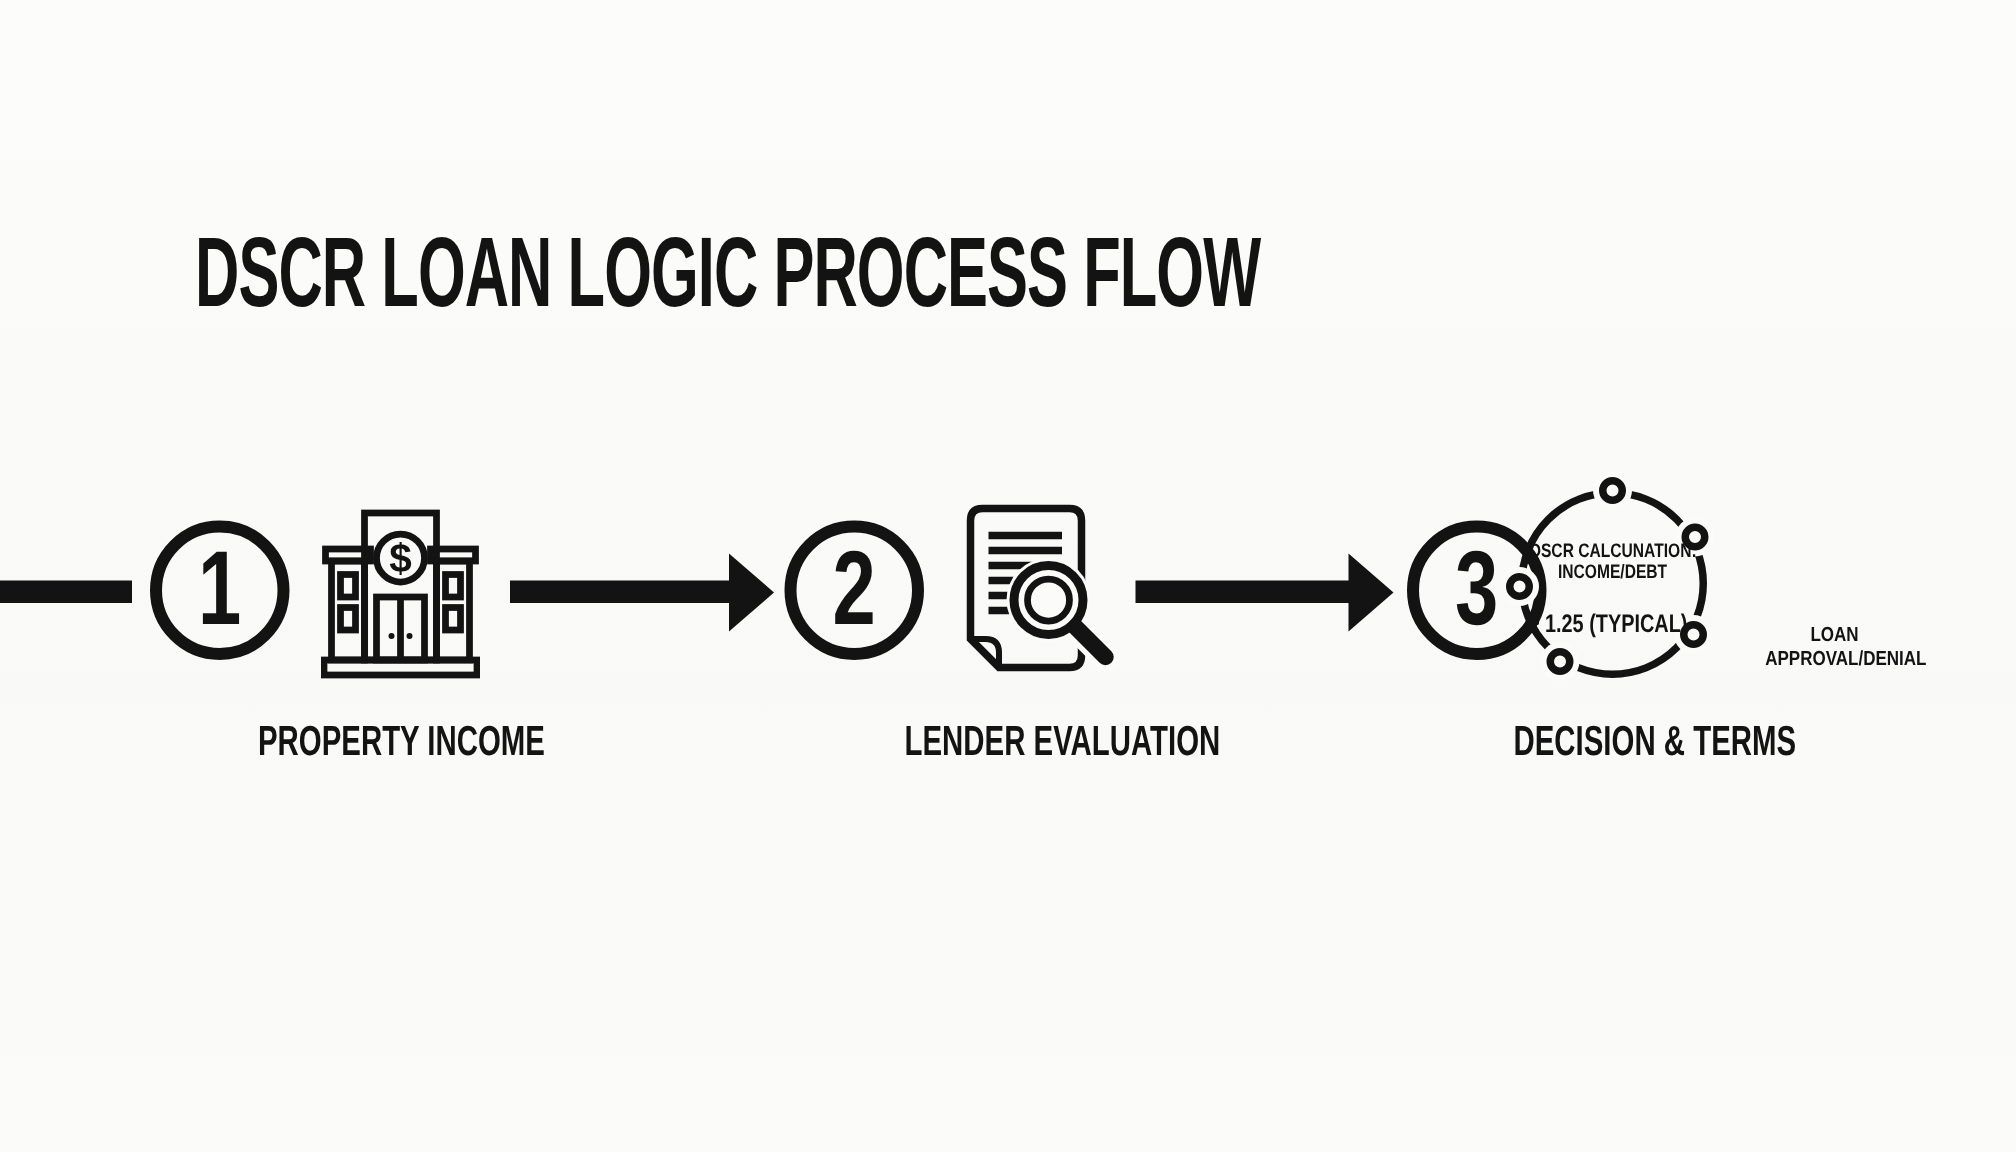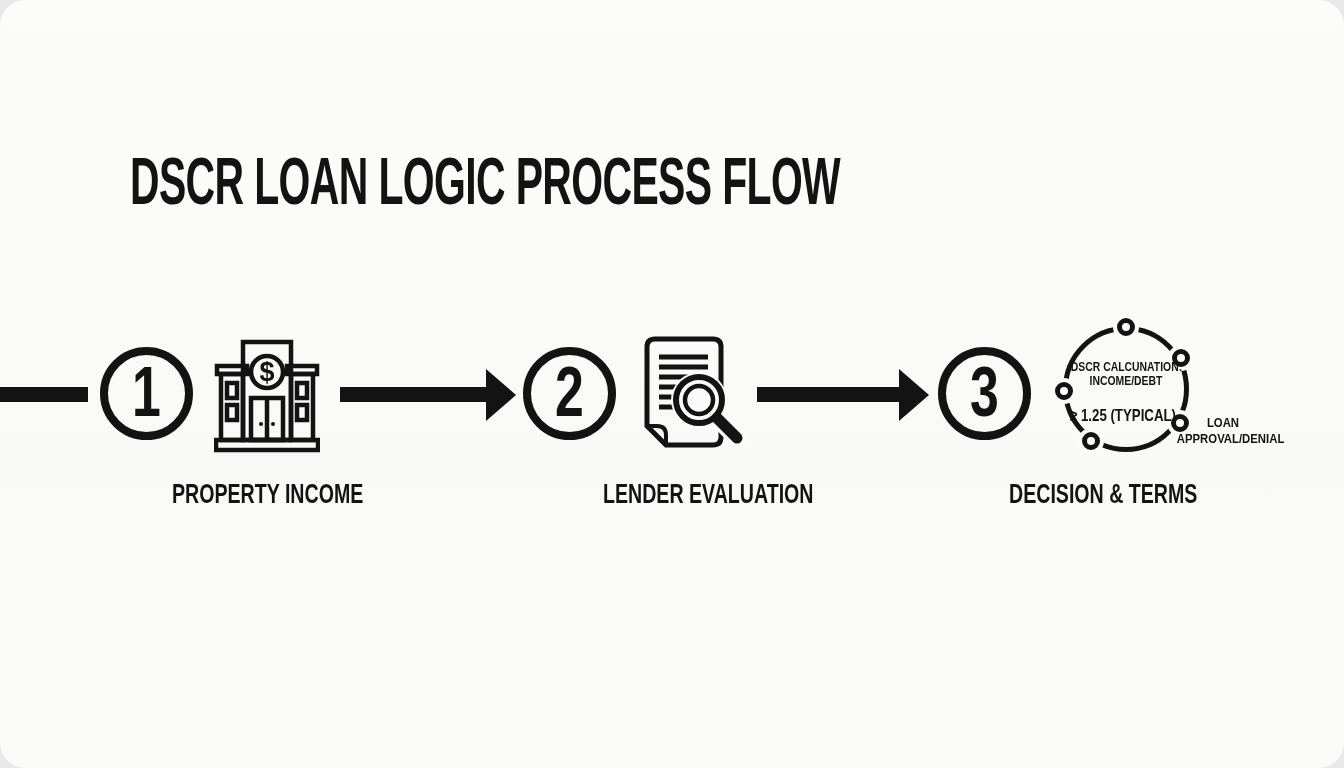--- a/index.html
+++ b/index.html
@@ -1,19 +1,19 @@
 <!DOCTYPE html>
 <html><head>
 <meta charset="utf-8">
 <style>
   html,body{margin:0;padding:0;background:#e9e9e9;}
   .canvas{
     position:relative;width:1344px;height:768px;overflow:hidden;
     background:linear-gradient(180deg,#fcfcfb 0%,#f9f9f8 60%,#fbfbfa 100%);
-    font-family:"Liberation Sans",sans-serif;color:#131313;border-radius:26px;
+    font-family:"Liberation Sans",sans-serif;color:#131313;
   }
   
   .title{
     position:absolute;left:130px;top:148px;margin:0;
     font-size:66px;font-weight:700;line-height:1;white-space:nowrap;
     letter-spacing:-1px;transform:scaleX(0.62);transform-origin:left top;
   }
   
   .bar{position:absolute;height:15px;background:#131313;}
   .entry{left:0;top:387px;width:88px;}
@@ -37,21 +37,21 @@
   .icon-svg{position:absolute;}
   .bank-icon{left:214px;top:336px;}
   .doc-icon{left:642px;top:336px;}
   
   .step-label{
     position:absolute;top:480px;width:260px;text-align:center;white-space:nowrap;
     font-size:28px;font-weight:700;line-height:1;transform:scaleX(0.70);transform-origin:center top;
   }
   .l1{left:133px;} .l2{left:564px;} .l3{left:970px;}
   
-  .cycle{position:absolute;left:1063px;top:326px;width:126px;height:126px;}
+  .cycle{position:absolute;left:1012px;top:326px;width:126px;height:126px;}
   .cycle-ring{position:absolute;left:0;top:0;width:116px;height:116px;border:5px solid #131313;border-radius:50%;}
   .cycle-node{
     position:absolute;width:8px;height:8px;border:5px solid #131313;border-radius:50%;
     background:#fbfbfa;box-shadow:0 0 0 4px #fbfbfa;
   }
   .n-top{left:54px;top:-8px;}
   .n-right{left:109px;top:23px;}
   .n-left{left:-8px;top:56px;}
   .n-bottomright{left:108px;top:88px;}
   .n-bottom{left:19px;top:106px;}

